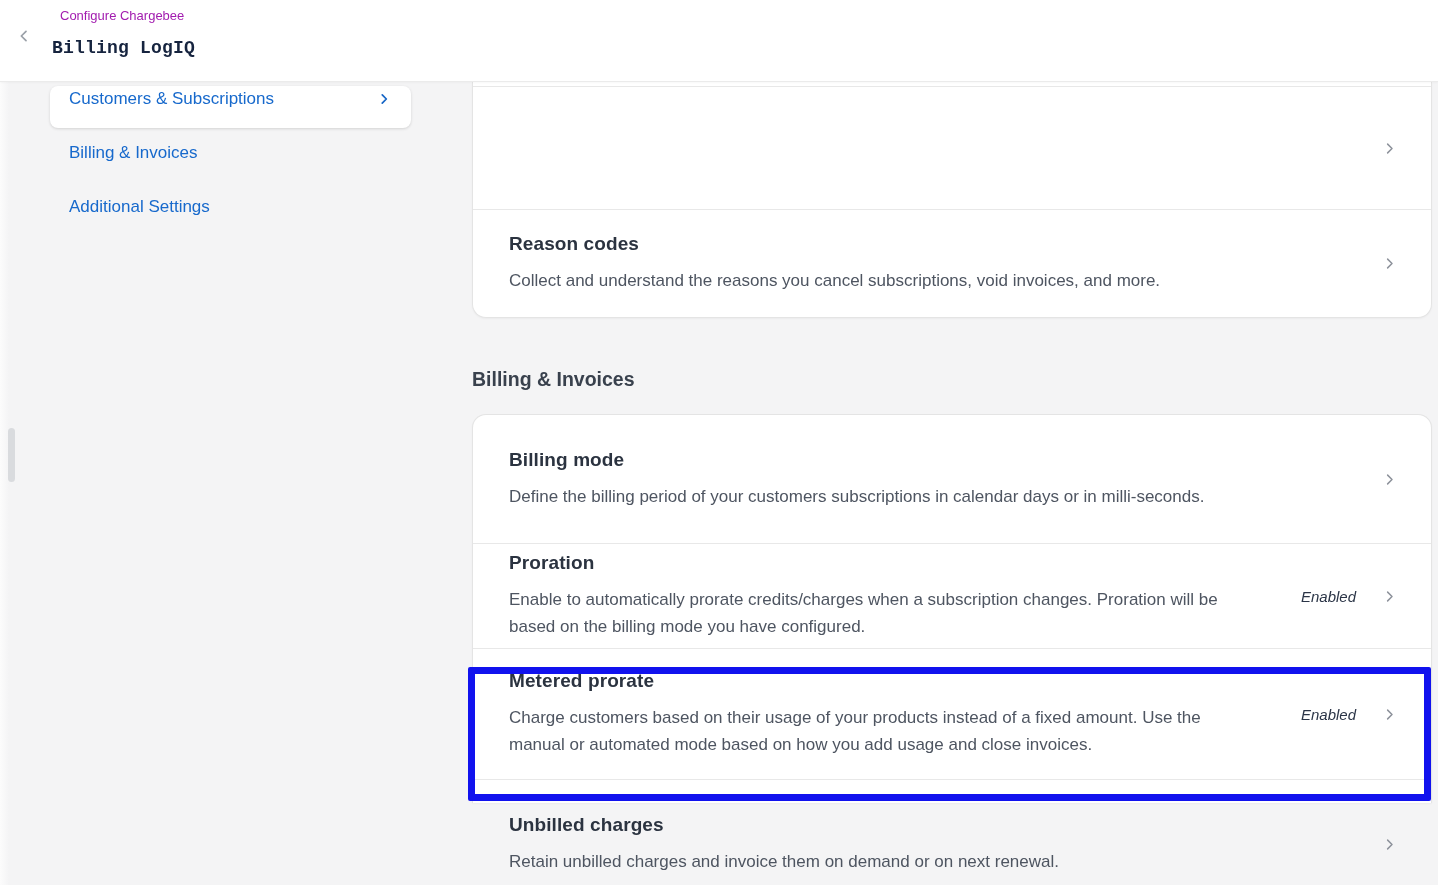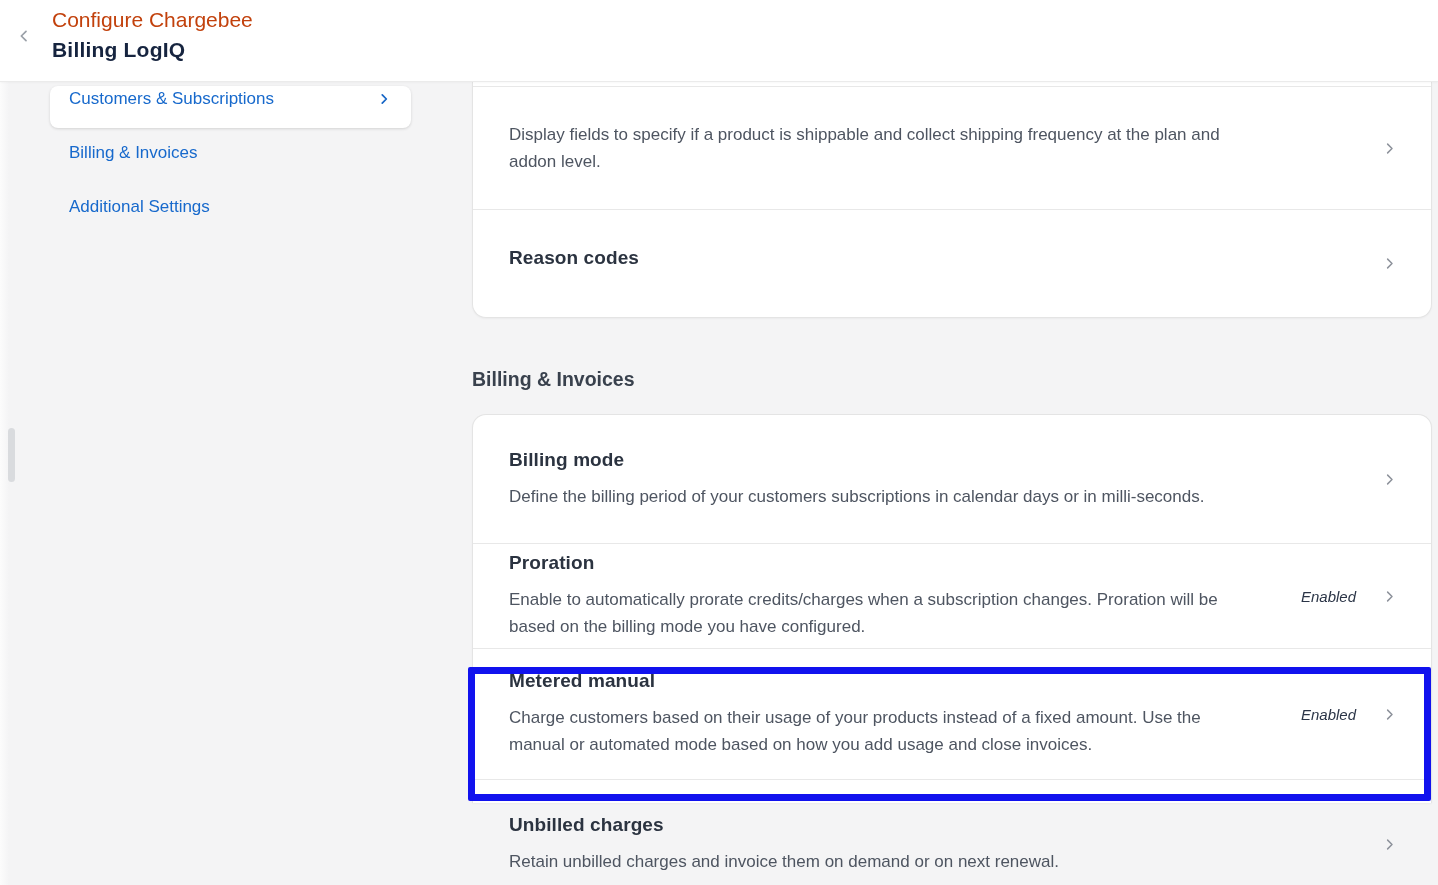--- a/index.html
+++ b/index.html
@@ -19,27 +19,28 @@
     box-shadow: 0 1px 2px rgba(0,0,0,0.03);
     z-index: 5;
   }
   .back-btn {
     position: absolute; left: 10px; top: 22px;
     width: 28px; height: 28px;
     display: flex; align-items: center; justify-content: center;
     color: #9aa0a8; cursor: pointer; background: none; border: none;
   }
   .breadcrumb {
-    position: absolute; left: 52px; top: 8px;
-    font-size: 21px; color: #c2410c; cursor: pointer;
+    position: absolute; left: 60px; top: 8px;
+    font-size: 13px; color: #a21caf; cursor: pointer;
   }
   .page-title {
     position: absolute; left: 52px; top: 38px;
-    font-size: 21px; font-weight: bold; color: #16243f;
+    font-size: 18px; font-weight: bold; color: #16243f;
     letter-spacing: 0.2px;
+    font-family: Liberation Mono, monospace;
   }
 
   
   .left-strip {
     position: absolute; left: 0; top: 82px; width: 9px; height: 803px;
     background: linear-gradient(to right, #fcfcfc, #f4f4f5);
   }
   .scroll-pill {
     position: absolute; left: 8px; top: 428px; width: 7px; height: 54px;
     background: #d9dbde; border-radius: 4px; cursor: grab;
@@ -164,32 +165,32 @@
   </div>
 </div>
 
 <div class="main">
 
   <div class="card top-card">
     <div class="card-stub"></div>
 
     <div class="setting-row row-shipping no-status">
       <div class="row-text">
-        <div class="row-desc">Display fields to specify if a product is shippable and collect shipping frequency at the plan and addon level.</div>
       </div>
       <span class="row-chev">
         <svg width="15" height="15" viewBox="0 0 24 24">
             <path d="M9 5l7 7-7 7" fill="none" stroke="currentColor" stroke-width="2.4" stroke-linecap="round" stroke-linejoin="round"></path>
           </svg>
       </span>
     </div>
 
     <div class="setting-row row-reason no-status">
       <div class="row-text">
         <div class="row-title">Reason codes</div>
+        <div class="row-desc">Collect and understand the reasons you cancel subscriptions, void invoices, and more.</div>
       </div>
       <span class="row-chev">
         <svg width="15" height="15" viewBox="0 0 24 24">
             <path d="M9 5l7 7-7 7" fill="none" stroke="currentColor" stroke-width="2.4" stroke-linecap="round" stroke-linejoin="round"></path>
           </svg>
       </span>
     </div>
   </div>
 
   <div class="section-heading">Billing &amp; Invoices</div>
@@ -216,21 +217,21 @@
       <span class="row-status">Enabled</span>
       <span class="row-chev">
         <svg width="15" height="15" viewBox="0 0 24 24">
             <path d="M9 5l7 7-7 7" fill="none" stroke="currentColor" stroke-width="2.4" stroke-linecap="round" stroke-linejoin="round"></path>
           </svg>
       </span>
     </div>
 
     <div class="setting-row row-metered">
       <div class="row-text">
-        <div class="row-title">Metered manual</div>
+        <div class="row-title">Metered prorate</div>
         <div class="row-desc">Charge customers based on their usage of your products instead of a fixed amount. Use the manual or automated mode based on how you add usage and close invoices.</div>
       </div>
       <span class="row-status">Enabled</span>
       <span class="row-chev">
         <svg width="15" height="15" viewBox="0 0 24 24">
             <path d="M9 5l7 7-7 7" fill="none" stroke="currentColor" stroke-width="2.4" stroke-linecap="round" stroke-linejoin="round"></path>
           </svg>
       </span>
     </div>
 

